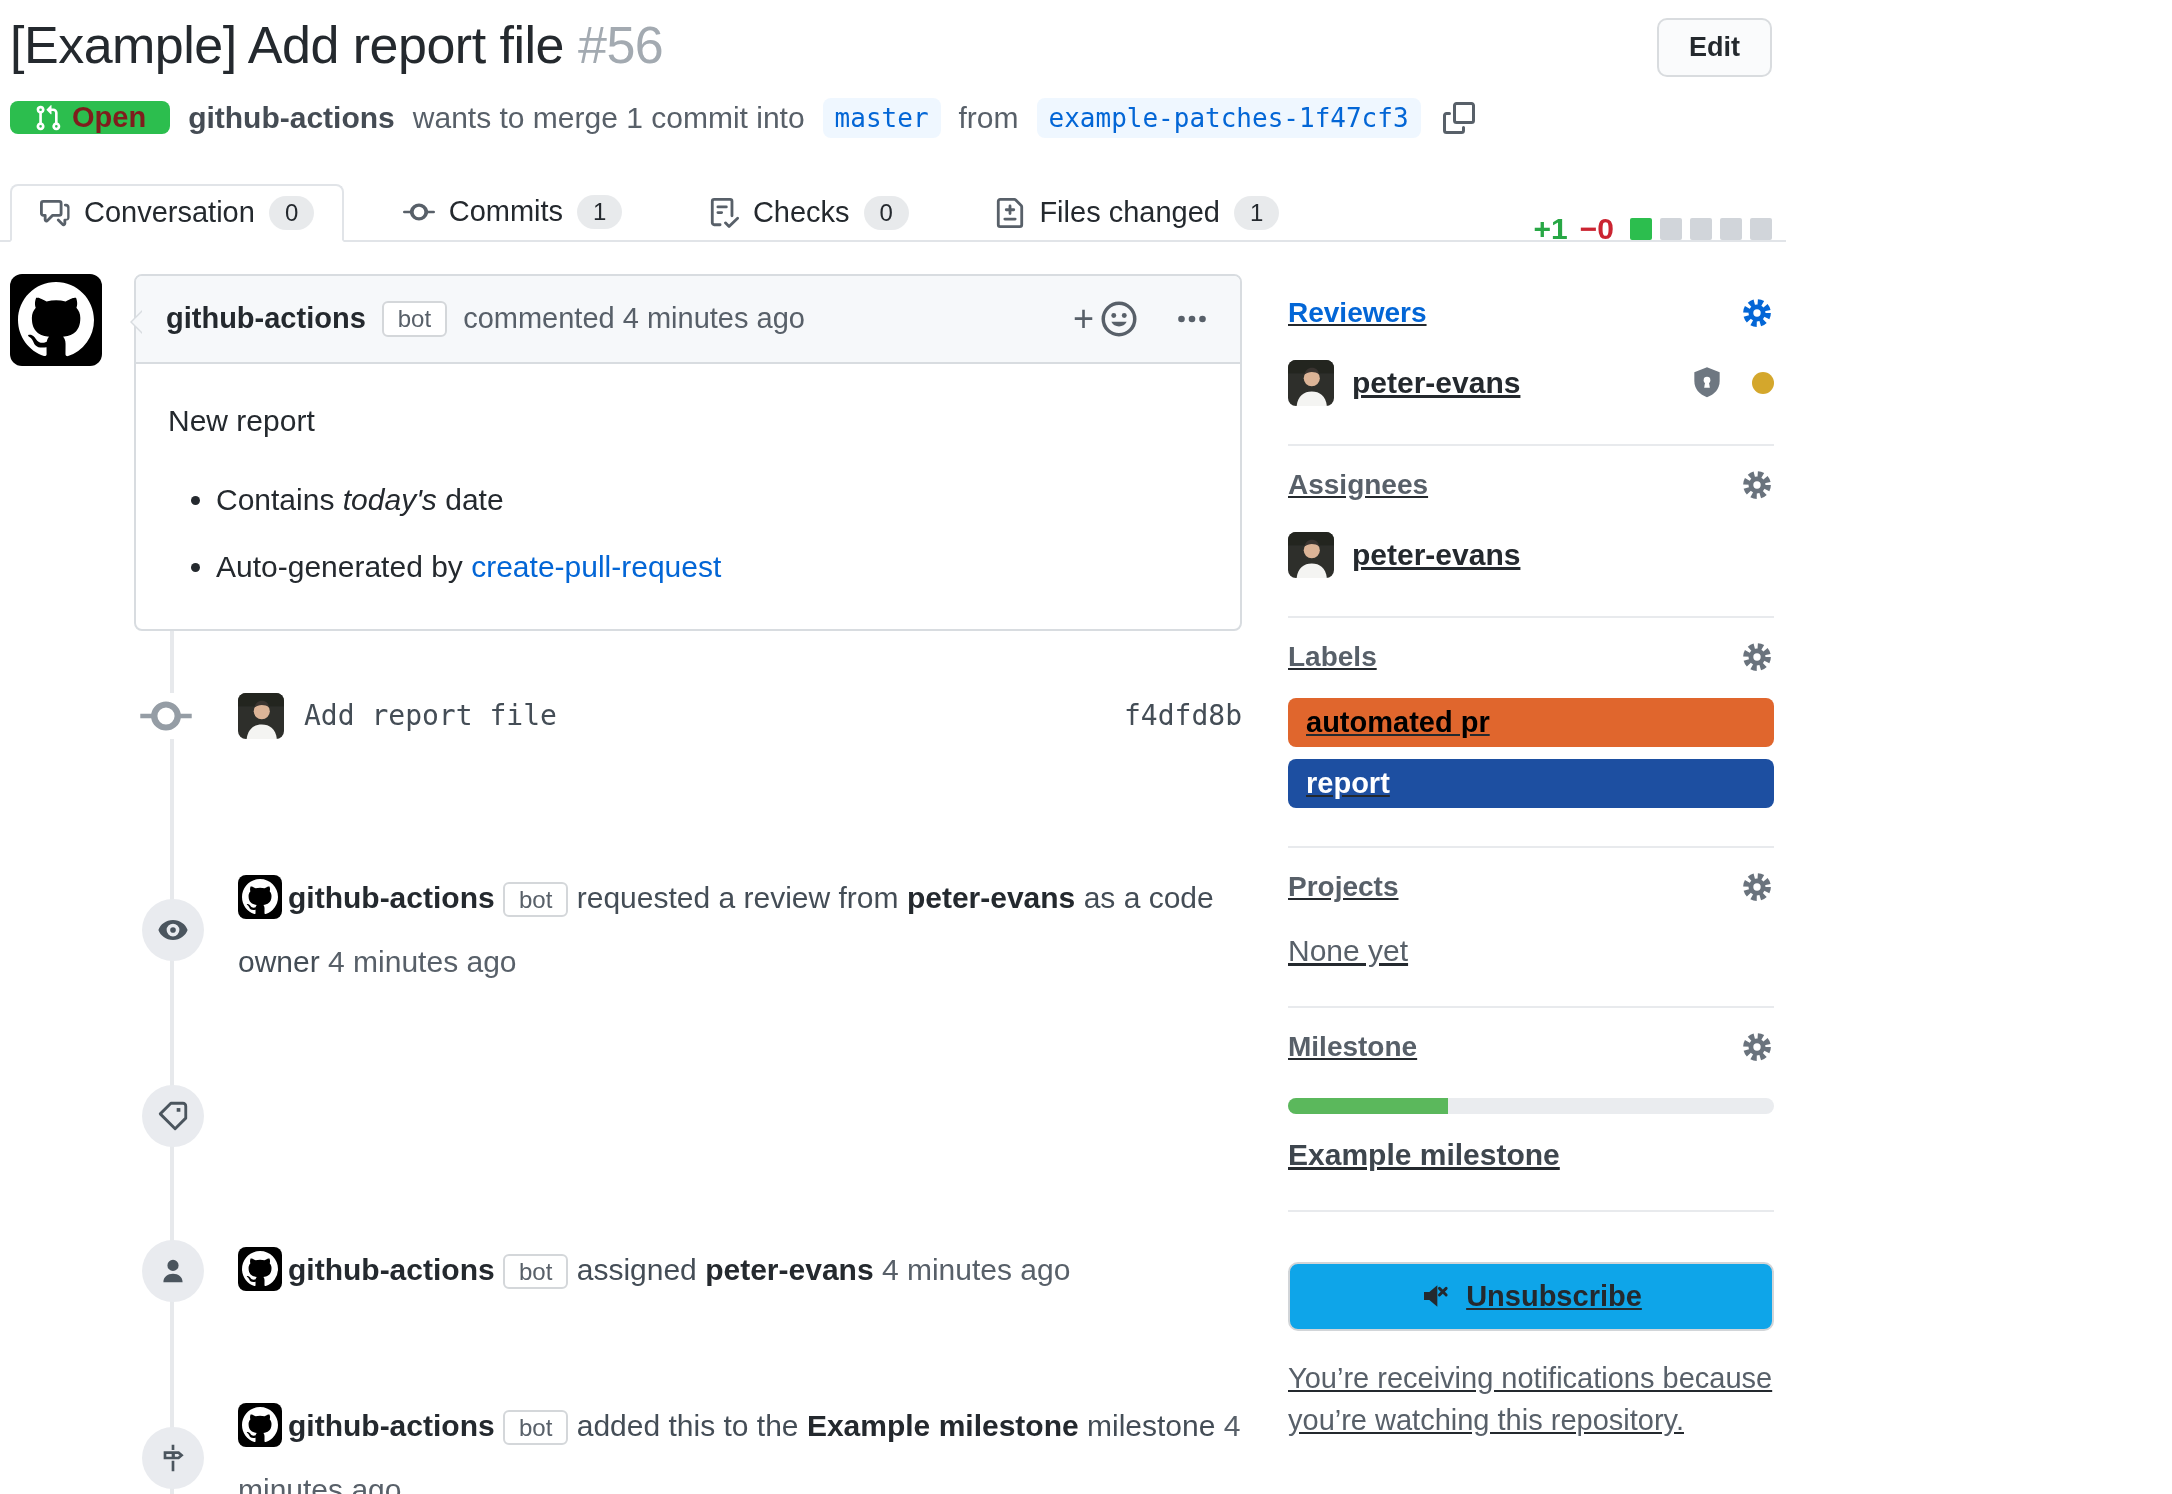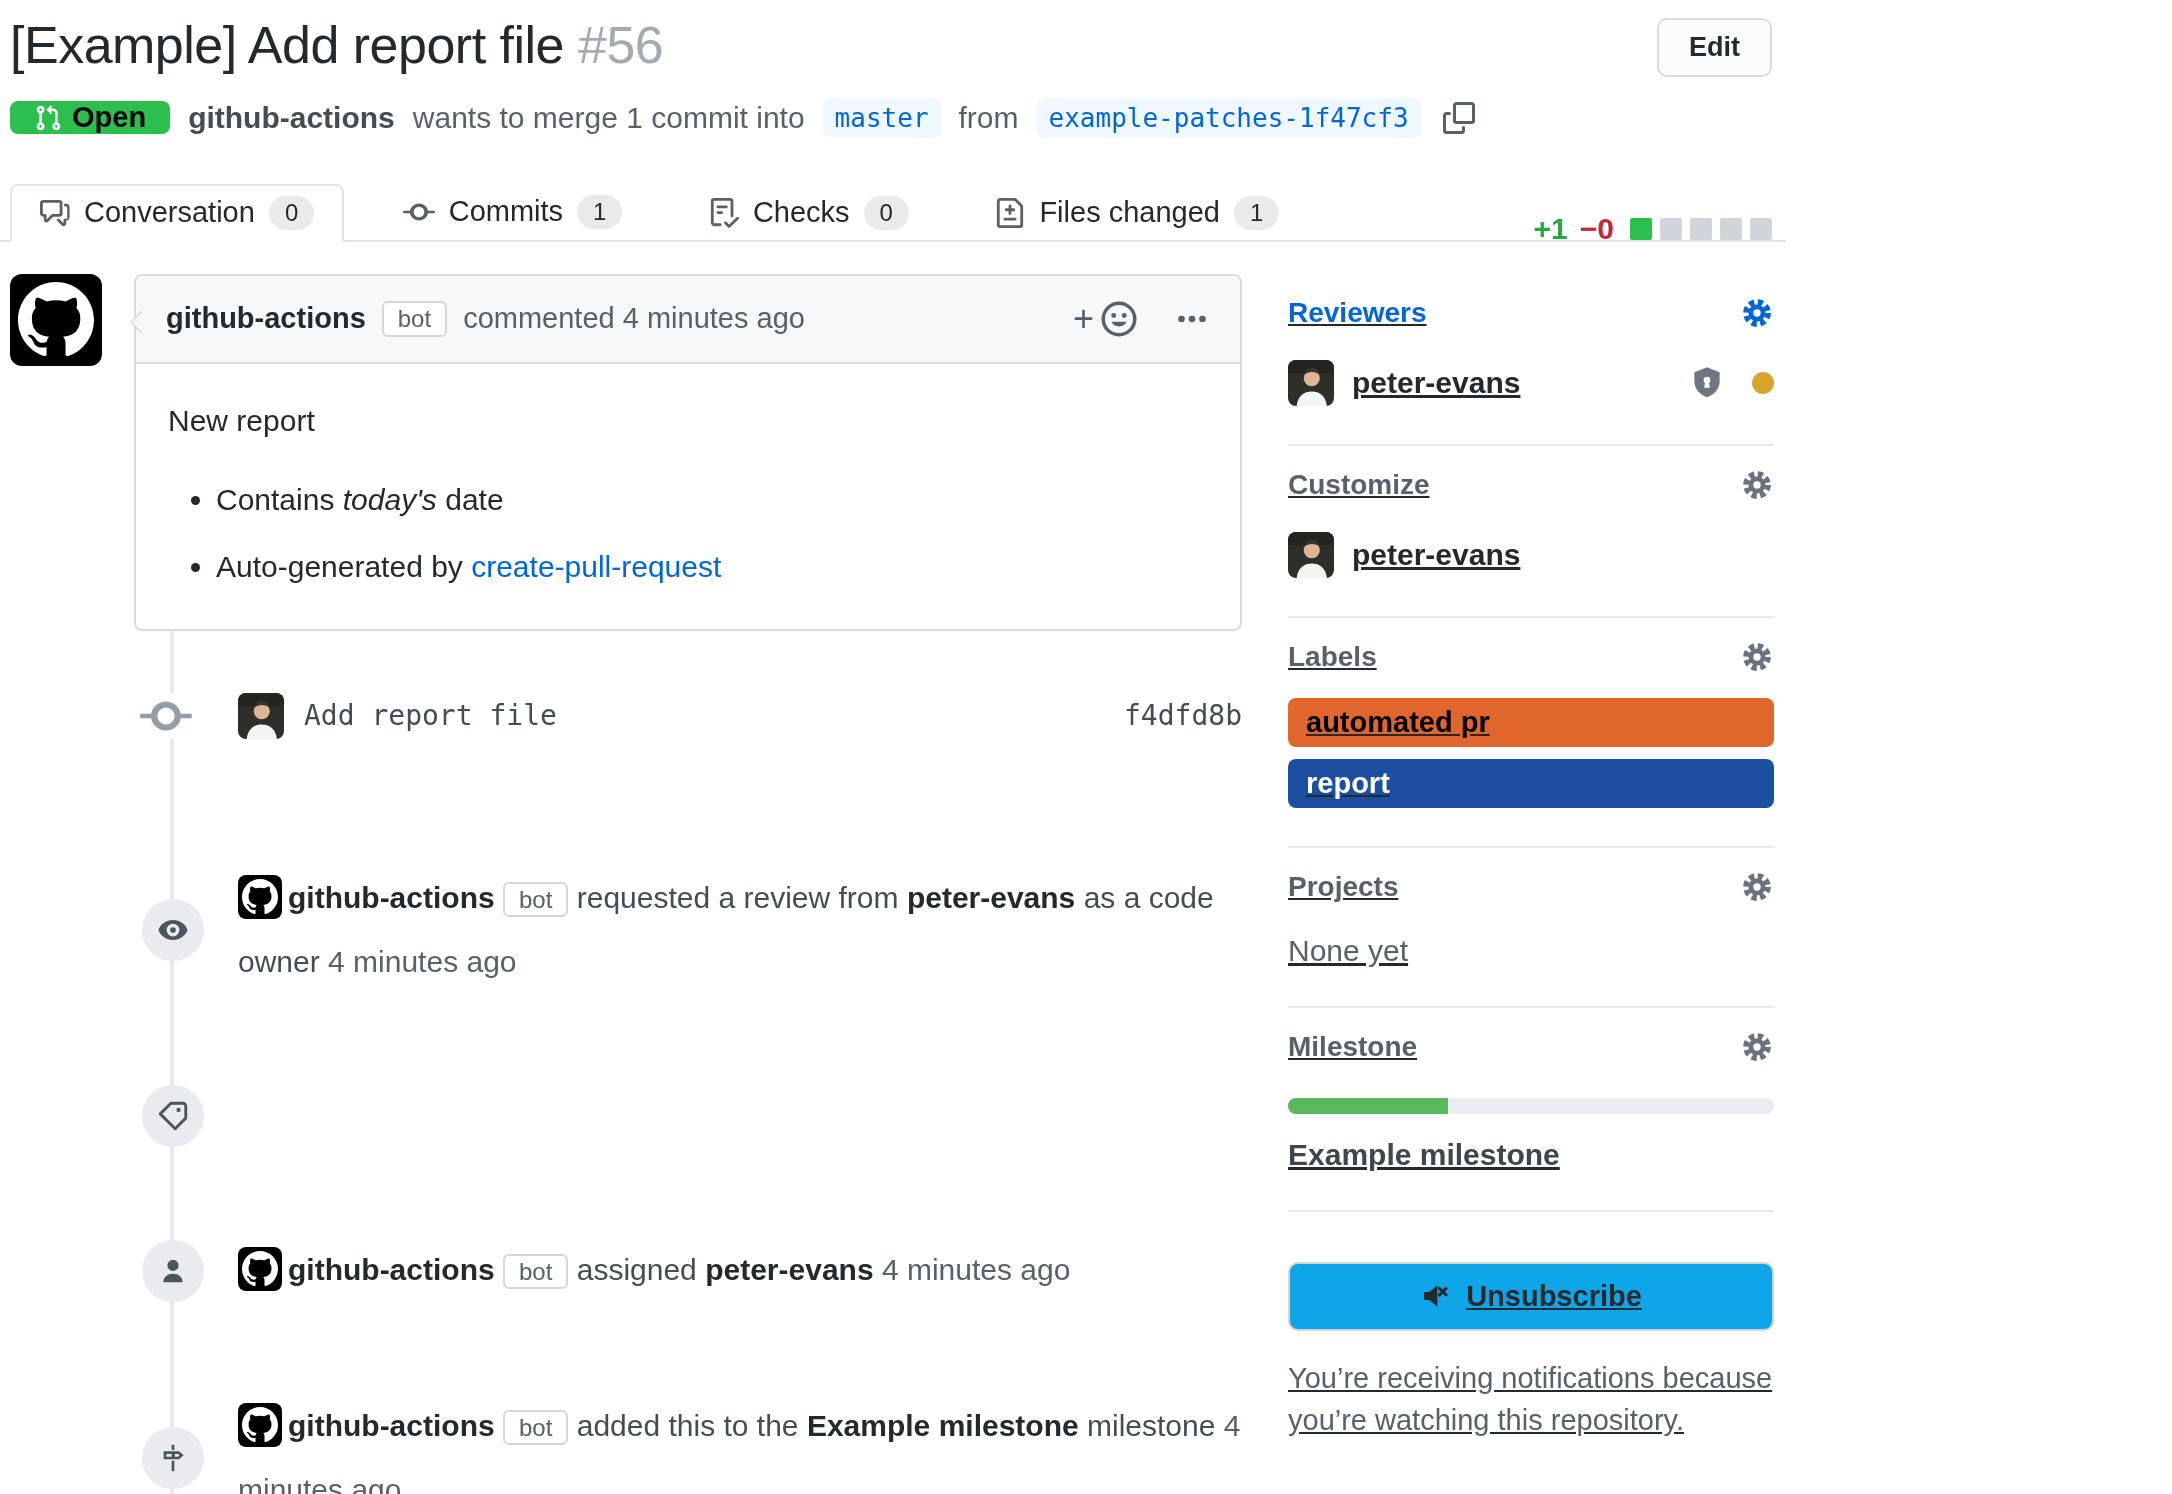--- a/index.html
+++ b/index.html
@@ -9,21 +9,21 @@
 
   
   .page { position:relative; width:1786px; height:1494px; }
   .header { position:relative; padding:16px 12px 0 10px; }
   .pr-title { font-size:52px; font-weight:400; letter-spacing:-0.5px; line-height:1.15; }
   .pr-number { color:#a3aab1; font-weight:300; }
   .edit-btn { position:absolute; top:18px; right:14px; font-size:27px; font-weight:600;
     color:#24292e; background:#fafbfc; border:2px solid #d9dcdf; border-radius:10px;
     padding:12px 30px; cursor:pointer; }
   .meta-row { display:flex; align-items:center; gap:18px; margin-top:22px; font-size:30px; color:#586069; }
-  .state-badge { display:inline-flex; align-items:center; gap:10px; background:#2cbe4e; color:#000000;
+  .state-badge { display:inline-flex; align-items:center; gap:10px; background:#2cbe4e; color:#7f1d1d;
     font-size:29px; font-weight:600; padding:0 24px; border-radius:8px; }
   .meta-author { font-weight:700; color:#454c54; }
   .branch-pill { font-family:"DejaVu Sans Mono","Liberation Mono",monospace; font-size:26px;
     color:#0366d6; background:#eff7ff; padding:5px 12px; border-radius:8px; }
   .copy-icon { display:inline-flex; color:#586069; margin-left:4px; }
 
   
   .tabs { position:relative; margin-top:44px; border-bottom:2px solid #e1e4e8; padding-left:10px; }
   .tab { display:inline-flex; align-items:center; gap:14px; font-size:29px; color:#24292e;
     padding:10px 28px; position:relative; top:2px; cursor:pointer; }
@@ -382,21 +382,21 @@
                   <path d="M10.9 11h2.2l.7 4h-3.6z" fill="#fff"></path>
                 </svg>
             </span>
             <span class="dot-pending"></span>
           </span>
         </div>
       </div>
 
       <div class="side-sec">
         <div class="side-head">
-          <span>Customize</span>
+          <span>Assignees</span>
           <span class="gear">
             <svg width="34" height="34" viewBox="0 0 24 24" fill="none" stroke="currentColor">
                 <circle cx="12" cy="12" r="7.2" stroke-width="5.2" stroke-dasharray="3.4 2.3"></circle>
                 <circle cx="12" cy="12" r="6" fill="currentColor" stroke="none"></circle>
                 <circle cx="12" cy="12" r="2.6" fill="#fff" stroke="none"></circle>
               </svg>
           </span>
         </div>
         <div class="user-row">
           <span class="avatar-photo">

